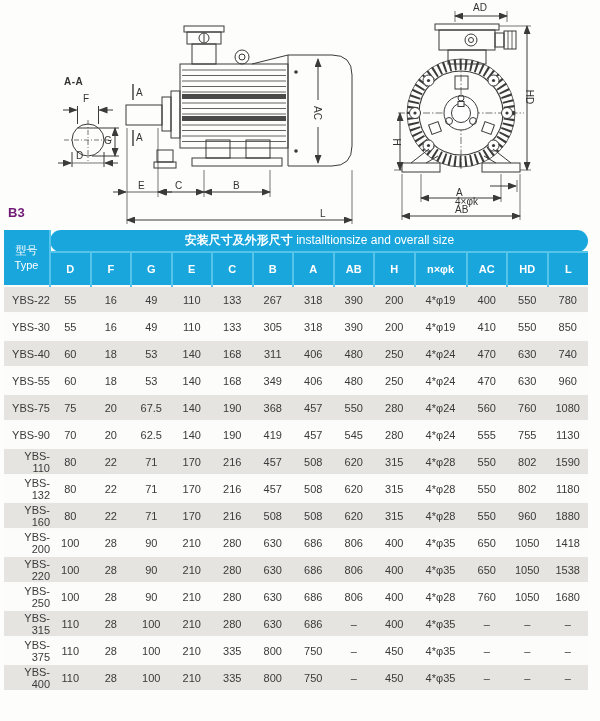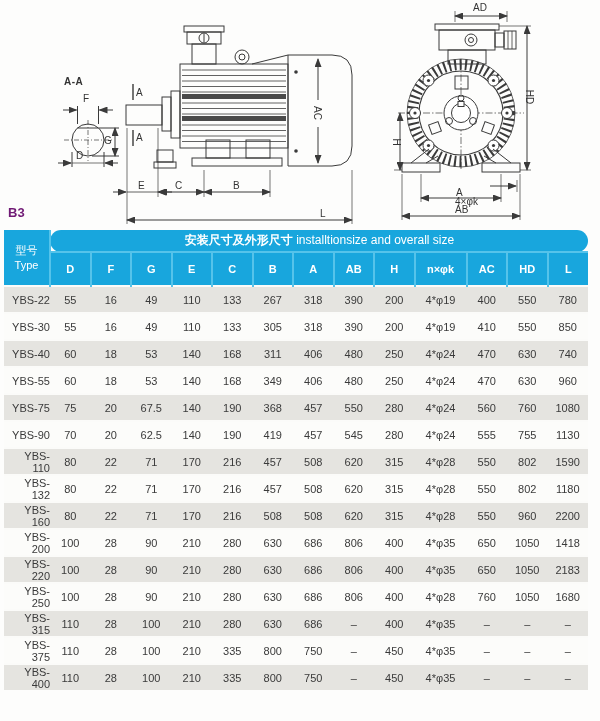--- a/index.html
+++ b/index.html
@@ -451,21 +451,21 @@
             <td>71</td>
             <td>170</td>
             <td>216</td>
             <td>508</td>
             <td>508</td>
             <td>620</td>
             <td>315</td>
             <td>4*φ28</td>
             <td>550</td>
             <td>960</td>
-            <td>2200</td>
+            <td>1880</td>
           </tr>
           <tr>
             <td class="type-cell">YBS-200</td>
             <td>100</td>
             <td>28</td>
             <td>90</td>
             <td>210</td>
             <td>280</td>
             <td>630</td>
             <td>686</td>
@@ -483,21 +483,21 @@
             <td>90</td>
             <td>210</td>
             <td>280</td>
             <td>630</td>
             <td>686</td>
             <td>806</td>
             <td>400</td>
             <td>4*φ35</td>
             <td>650</td>
             <td>1050</td>
-            <td>2183</td>
+            <td>1538</td>
           </tr>
           <tr>
             <td class="type-cell">YBS-250</td>
             <td>100</td>
             <td>28</td>
             <td>90</td>
             <td>210</td>
             <td>280</td>
             <td>630</td>
             <td>686</td>

